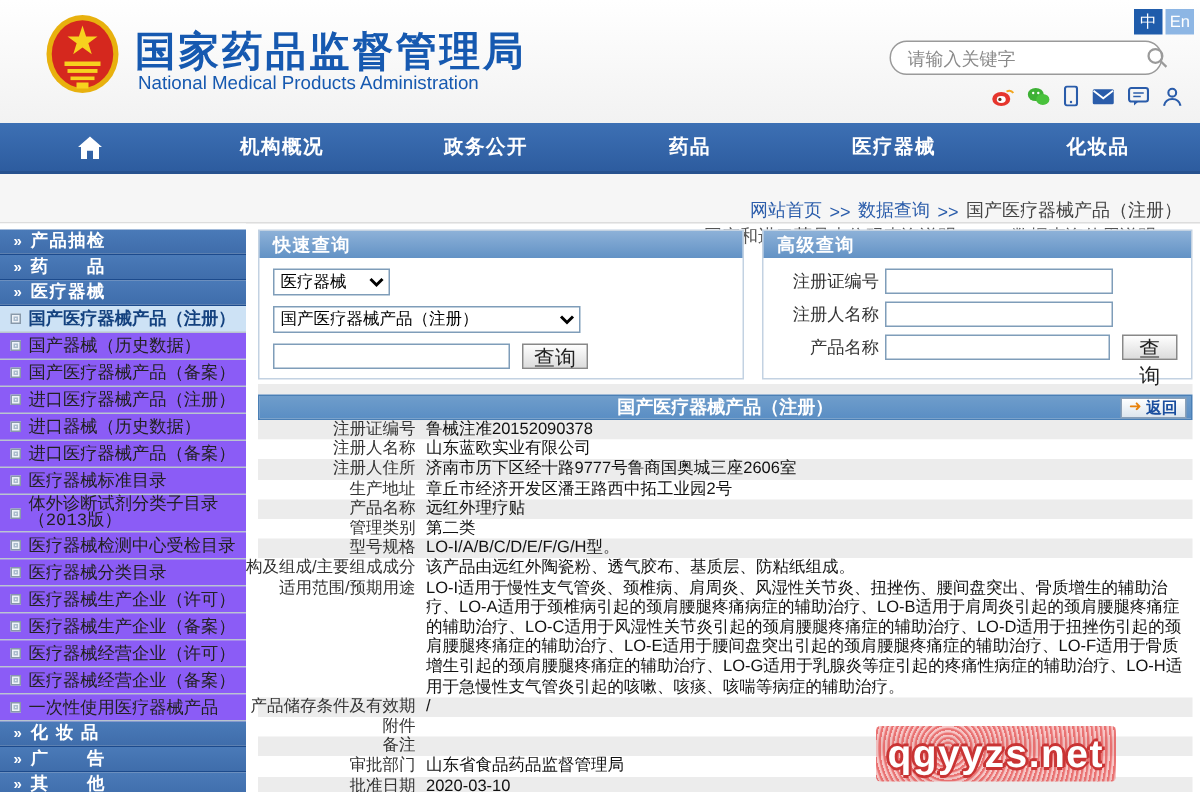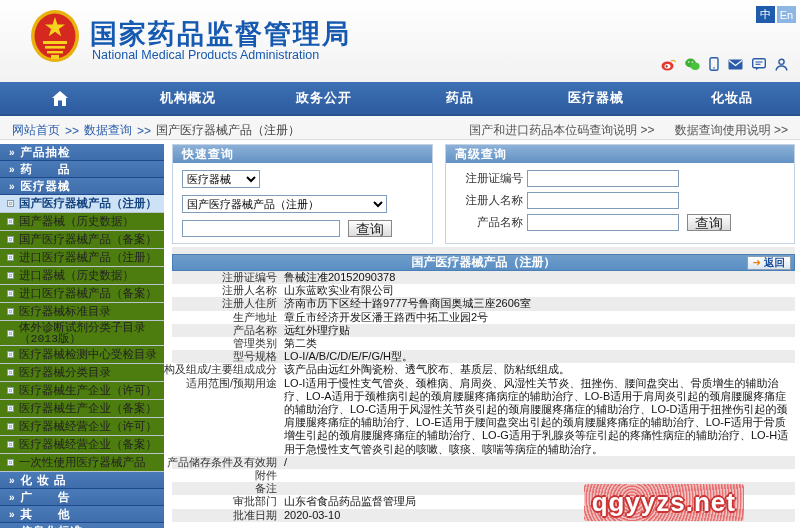--- a/index.html
+++ b/index.html
@@ -22,47 +22,47 @@
   .mag { width:15px; height:15px; margin-right:8px; flex:none; }
   .social-row { position:absolute; top:57px; right:12px; display:flex; gap:9px; align-items:center; }
   .social-row span { display:flex; }
 
   
   .nav-bar { height:34px; background:linear-gradient(#3d70b4,#2d5c9f); display:flex; align-items:stretch; border-bottom:2px solid #27528f; }
   .nav-home { width:120px; display:flex; align-items:center; justify-content:center; cursor:pointer; }
   .nav-item { flex:1; display:flex; align-items:center; justify-content:center; color:#fff; font-size:13px; font-weight:bold; letter-spacing:1px; cursor:pointer; }
 
   
-  .breadcrumb-bar { height:24px; background:#f6f6f6; border-bottom:1px solid #ddd; display:flex; align-items:flex-start; font-size:12px; padding:6px 12px; color:#666; }
+  .breadcrumb-bar { height:24px; background:#f6f6f6; border-bottom:1px solid #ddd; display:flex; align-items:flex-end; font-size:12px; padding:16px 12px; color:#666;flex-direction:column; }
   .crumbs { display:flex; align-items:center; gap:2px; }
   .crumb-link { color:#2a5caa; cursor:pointer; }
   .crumb-sep { color:#2a5caa; margin:0 3px; }
   .crumb-last { color:#444; }
   .bc-spacer { flex:1; }
   .bc-right { display:flex; gap:20px; color:#555; }
   .bc-right span { cursor:pointer; }
 
   
   .content { display:flex; height:388px; align-items:stretch; }
 
   
   .sidebar { width:164px; flex:none; padding-top:4px; overflow:hidden; background:#fff; }
   .sb-sec { height:17px; line-height:17px; background:linear-gradient(#4a7ab8,#3f6dab); color:#fff; font-weight:bold; font-size:11.5px; padding-left:9px; border-bottom:1px solid #1c4a8c; cursor:pointer; letter-spacing:1px; }
   .sb-sec .arr { margin-right:5px; font-size:10px; }
-  .sb-item { min-height:16px; background:#4d7c0f; border-bottom:1px solid #b9c4cf; color:#222; font-size:11.5px; padding:1px 2px 1px 7px; display:flex; align-items:center; gap:5px; cursor:pointer; }
+  .sb-item { min-height:16px; background:#8b5cf6; border-bottom:1px solid #b9c4cf; color:#222; font-size:11.5px; padding:1px 2px 1px 7px; display:flex; align-items:center; gap:5px; cursor:pointer; }
   .sb-item .sq { width:7px; height:7px; border:1px solid #8899aa; background:#eef3f8; flex:none; position:relative; }
   .sb-item .sq::after { content:""; position:absolute; left:1px; top:1px; right:1px; bottom:1px; border:1px solid #aabbcc; }
   .sb-item.selected { background:#cde2f5; color:#14427f; font-weight:bold; }
   .sb-item.two-line { line-height:11px;font-family:Liberation Mono, monospace; }
 
   
   .main { flex:1; padding:4px 5px 0 8px; position:relative; overflow:hidden; }
   .panels-row { display:flex; gap:12px; }
   .panel { border:1px solid #c3d2e2; background:#fff; }
-  .panel-quick { width:261px; flex:none; }
+  .panel-quick { width:324px; flex:none; }
   .panel-adv { flex:1; }
   .panel-header { height:18px; line-height:18px; background:linear-gradient(#8db1d8,#6292c5); color:#fff; font-weight:bold; font-size:12px; padding-left:9px; letter-spacing:1px; }
   .panel-body { padding:7px 9px 6px 9px; }
   .panel-body select { font-size:11px; height:18px; border:1px solid #7f9db9; background:#fff; display:block; }
   .sel-cat { width:78px; }
   .sel-type { width:205px; margin-top:7px; }
   .q-row { display:flex; align-items:center; margin-top:7px; gap:8px; }
   .q-input { width:158px; height:17px; border:1px solid #7f9db9; font-size:11px; padding:0 3px; }
   .btn { height:17px; font-size:14px; padding:0 7px; border:1px solid #888; background:linear-gradient(#fefefe,#dcdcdc); cursor:pointer; color:#222; }
   .adv-row { display:flex; align-items:center; margin-bottom:5px; gap:4px; }
@@ -101,20 +101,27 @@
     <rect x="21" y="46" width="8" height="4" fill="#f7d21e"></rect>
   </svg>
   <div class="site-title">国家药品监督管理局</div>
   <div class="site-subtitle">National Medical Products Administration</div>
 
   <div class="lang-box">
     <div class="lang-btn lang-cn">中</div>
     <div class="lang-btn lang-en">En</div>
   </div>
 
+  <div class="top-search">
+    <input type="text" placeholder="请输入关键字" style="">
+    <svg class="mag" viewBox="0 0 15 15">
+      <circle cx="6.3" cy="6.3" r="4.6" fill="none" stroke="#9a9a9a" stroke-width="1.5"></circle>
+      <line x1="9.8" y1="9.8" x2="13.6" y2="13.6" stroke="#9a9a9a" stroke-width="1.5"></line>
+    </svg>
+  </div>
 
   <div class="social-row">
     <span>
         <svg width="15" height="13" viewBox="0 0 15 13">
           <ellipse cx="6.5" cy="8" rx="6" ry="4.6" fill="#e6362d"></ellipse>
           <ellipse cx="6.5" cy="8.3" rx="3" ry="2.3" fill="#fff"></ellipse>
           <circle cx="5.6" cy="8.3" r="1.1" fill="#5c3a21"></circle>
           <path d="M10 3 q3 -1.5 4.5 1" stroke="#f2a51e" stroke-width="1.3" fill="none"></path>
         </svg>
       </span>

